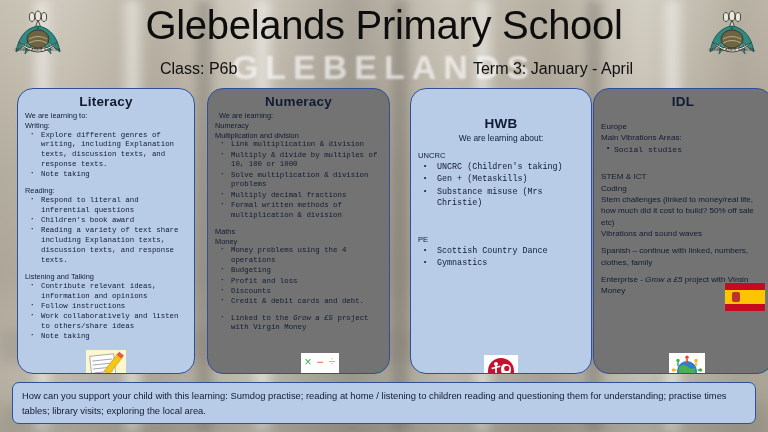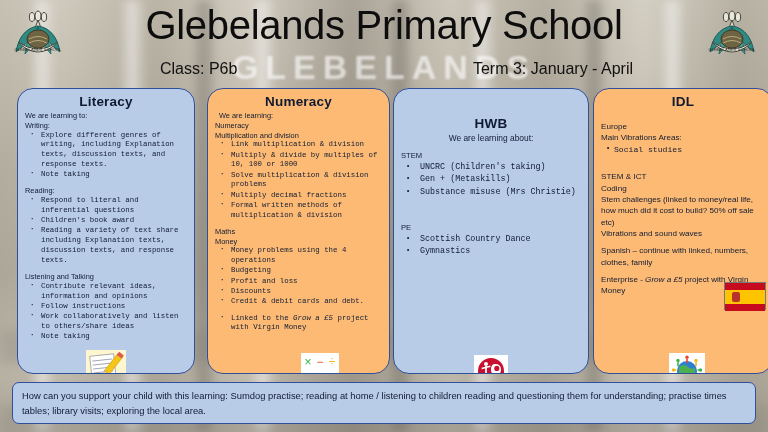--- a/index.html
+++ b/index.html
@@ -59,24 +59,24 @@
   .panel {
     position:absolute; top:0; height:286px;
     border:1.3px solid #2f4f9b;
     border-radius:16px;
     padding:5px 7px 0 7px;
     overflow:hidden;
     font-family:"Liberation Sans", sans-serif;
     color:#101b33;
   }
   .panel.light { background:#b9cce7; }
-  .panel.mid   { background:#fdba74; }
+  .panel.mid   { background:#737373; }
   #panel-literacy { left:17px;  width:178px; }
   #panel-numeracy { left:207px; width:183px; }
-  #panel-hwb      { left:393px; width:196px; }
+  #panel-hwb      { left:410px; width:182px; }
   #panel-idl      { left:593px; width:180px; }
 
   .p-title { text-align:center; font-size:13.5px; font-weight:bold; letter-spacing:.2px; margin-bottom:2px; }
   #panel-hwb .p-title { margin-top:22px; }
   #panel-idl .p-title { margin-bottom:12px; }
   .p-body { font-size:7.4px; line-height:1.32; }
   #panel-hwb .p-body { font-size:8.4px; line-height:1.42; }
   #panel-idl .p-body { font-size:8.1px; line-height:1.40; }
   .p-body .lead { display:block; }
   .p-body .sub { display:block; }
@@ -253,21 +253,21 @@
       <text x="19" y="28" font-size="13" fill="#e8472a" font-family="Liberation Sans, sans-serif" text-anchor="middle">+</text>
       <text x="31" y="28" font-size="12" fill="#2f8fd8" font-family="Liberation Sans, sans-serif" text-anchor="middle">✓</text>
     </svg>
   </div>
 
   <div class="panel light" id="panel-hwb">
     <div class="p-title">HWB</div>
     <div class="p-body">
       <span class="lead" style="text-align:center;display:block">We are learning about:</span>
       <span class="gap"></span>
-      <span class="sub" style="font-size:7.6px">STEM</span>
+      <span class="sub" style="font-size:7.6px">UNCRC</span>
       <ul>
         <li>UNCRC (Children's taking)</li>
         <li>Gen + (Metaskills)</li>
         <li>Substance misuse (Mrs Christie)</li>
       </ul>
       <span class="gap" style="height:24px"></span>
       <span class="sub" style="font-size:7.6px">PE</span>
       <ul>
         <li>Scottish Country Dance</li>
         <li>Gymnastics</li>

